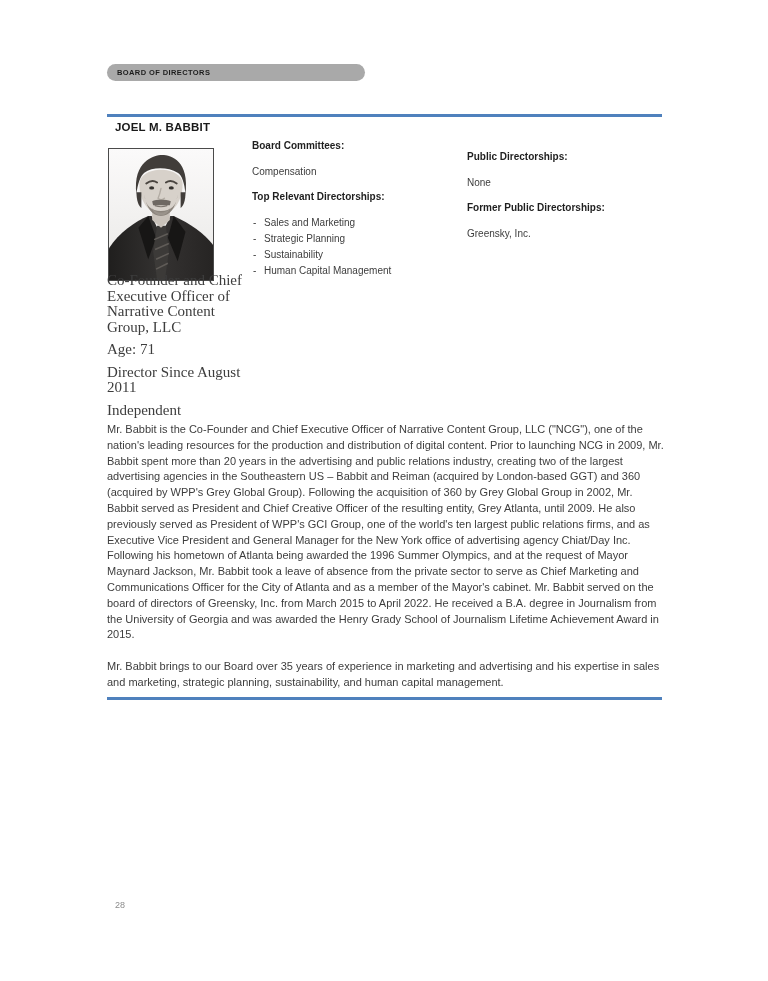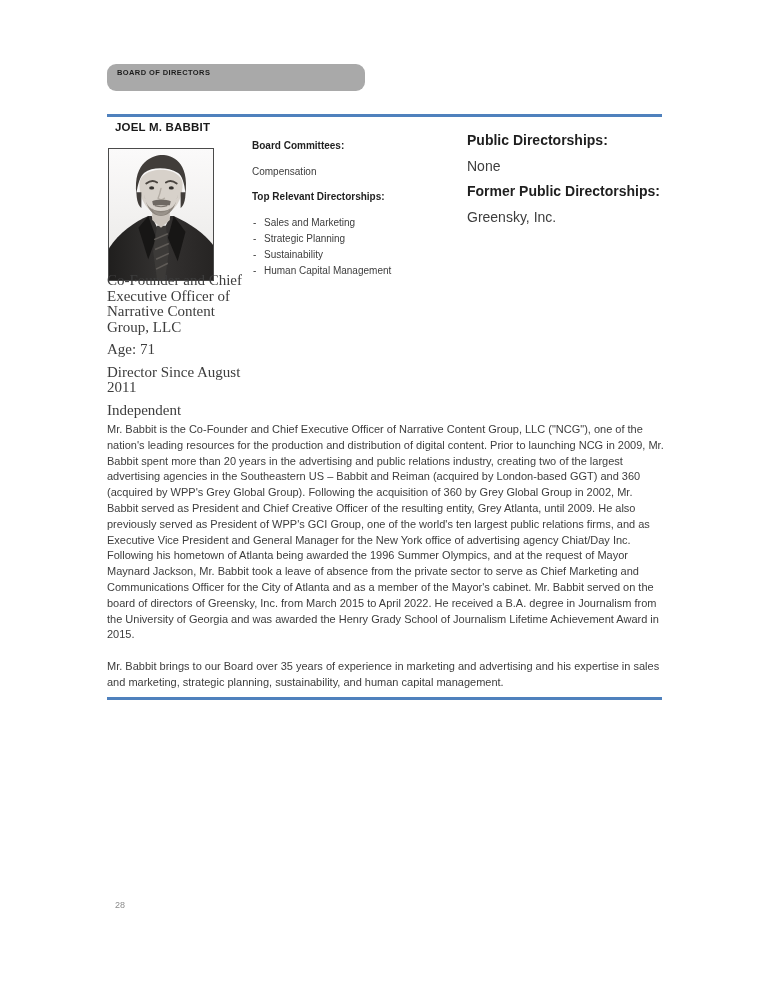--- a/index.html
+++ b/index.html
@@ -9,21 +9,21 @@
     width: 768px;
     height: 981px;
     font-family: "Liberation Sans", sans-serif;
     color: #3d3d3d;
     overflow: hidden;
   }
 
   .section-pill {
     position: absolute;
     left: 107px; top: 64px;
-    width: 258px; height: 27px;
+    width: 258px; height: 17px;
     background: #a9a9a9;
     border-radius: 9px;
     line-height: 17px;
     padding-left: 10px;
     font-size: 7.5px;
     font-weight: bold;
     letter-spacing: 0.4px;
     color: #1d1d1d;
   }
 
@@ -64,23 +64,23 @@
   .mid-col {
     position: absolute;
     left: 252px; top: 138px;
     width: 210px;
     font-size: 10px;
     line-height: 16px;
     color: #3d3d3d;
   }
   .right-col {
     position: absolute;
-    left: 467px; top: 132px;
+    left: 467px; top: 149px;
     width: 196px;
-    font-size: 14px;
+    font-size: 10px;
     line-height: 16px;
     color: #3d3d3d;
   }
   .col-heading { font-weight: bold; color: #1f1f1f; margin-bottom: 10px; }
   .col-item { margin-bottom: 9px; }
   .dash-list { margin-top: 7px; }
   .dash-item { padding-left: 12px; position: relative; }
   .dash-item::before { content: "-"; position: absolute; left: 1px; }
 
   .bio {

